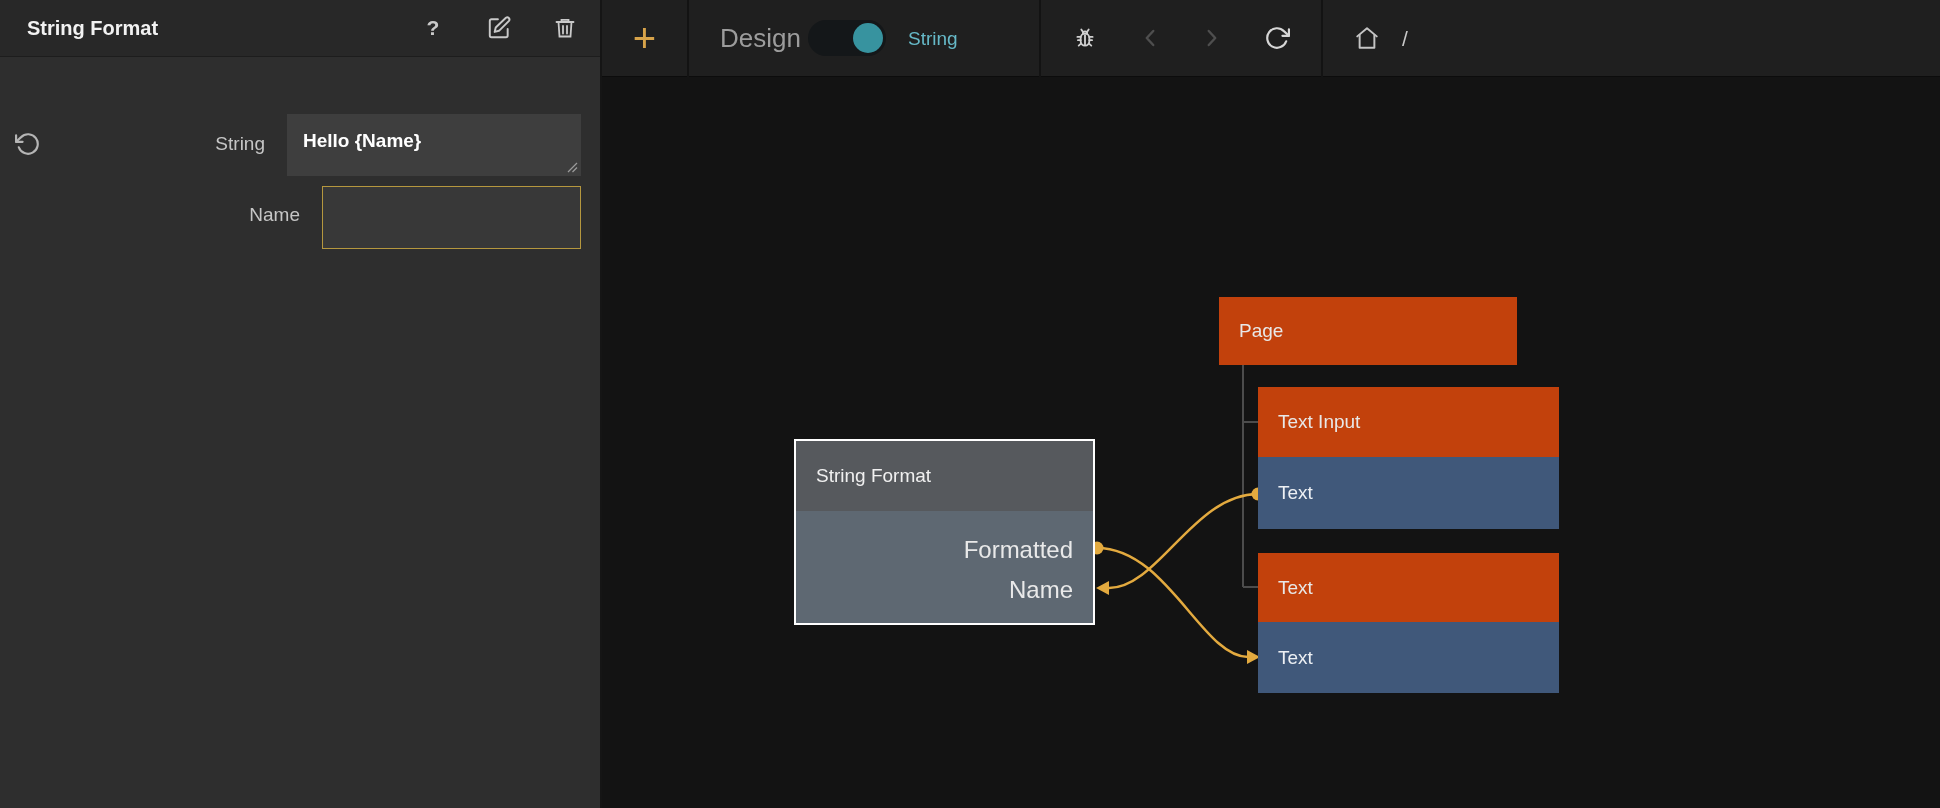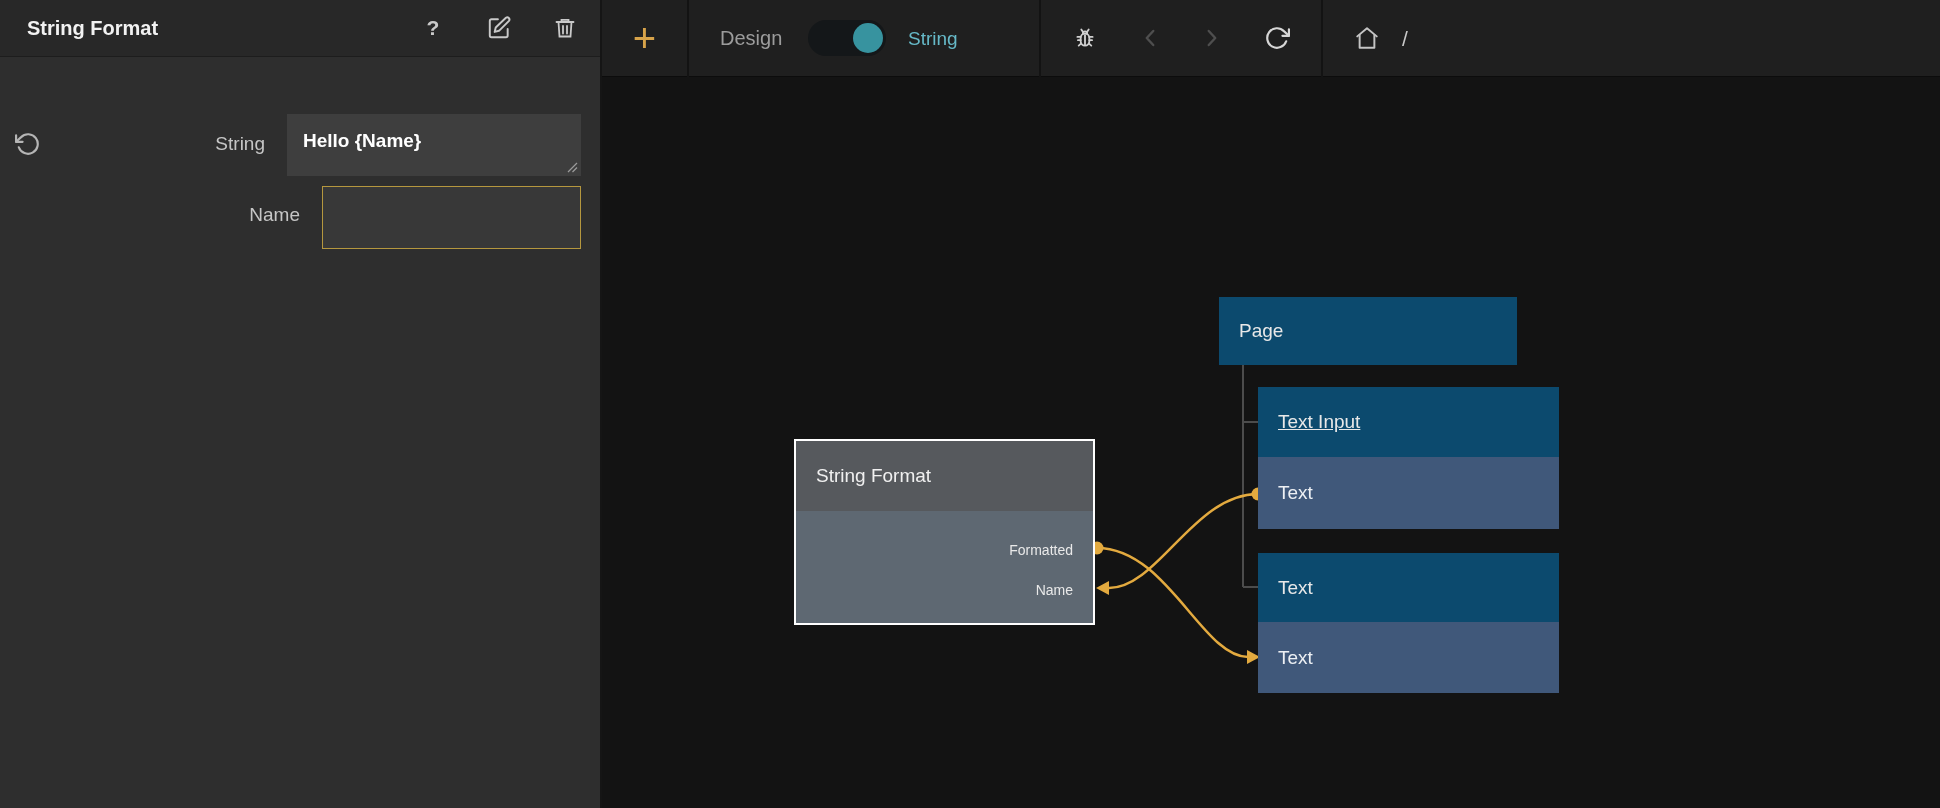--- a/index.html
+++ b/index.html
@@ -54,21 +54,21 @@
     background:#1f1f1f; border-bottom:1px solid #0c0c0c;
   }
   .tb-divider { position:absolute; top:0; width:2px; height:77px; background:#131313; }
   .plus-btn {
     position:absolute; left:0; top:0; width:85px; height:77px;
     display:flex; align-items:center; justify-content:center;
     color:#d7a34a; font-size:40px; font-weight:300; cursor:pointer;
   }
   .design-label {
     position:absolute; left:118px; top:0; height:77px; line-height:77px;
-    font-size:20px; color:#9c9c9c; cursor:pointer;
+    font-size:26px; color:#9c9c9c; cursor:pointer;
   }
   .toggle {
     position:absolute; left:206px; top:20px; width:78px; height:36px;
     border-radius:18px; background:#141719; cursor:pointer;
   }
   .toggle-knob {
     position:absolute; right:3px; top:3px; width:30px; height:30px;
     border-radius:50%; background:#37939f;
   }
   .preview-label {
@@ -93,41 +93,41 @@
   .tree-h1 { left:641px; top:344px; width:15px; height:2px; }
   .tree-h2 { left:641px; top:509px; width:15px; height:2px; }
 
   .conn-layer { position:absolute; left:0; top:0; width:1338px; height:731px; pointer-events:none; }
 
   .node { position:absolute; }
   .node-header {
     display:flex; align-items:center; padding:0 20px;
     font-size:19px; color:#e8e8e8;
   }
-  .blue-header { background:#0c4a6e;text-align:center; }
+  .blue-header { background:#c2410c;text-align:center; }
   .blue-row { background:#40587a; display:flex; align-items:center; padding:0 20px; font-size:19px; color:#edf0f4; }
 
   .page-node { left:617px; top:220px; width:298px; height:68px; }
   .page-node .node-header { height:68px; }
 
   .textinput-node { left:656px; top:310px; width:301px; }
-  .textinput-node .node-header { height:70px;text-decoration:underline; }
+  .textinput-node .node-header { height:70px; }
   .textinput-node .blue-row { height:72px; }
 
   .text-node { left:656px; top:476px; width:301px; }
   .text-node .node-header { height:69px; }
   .text-node .blue-row { height:71px; }
 
   .stringformat-node {
     left:192px; top:362px; width:301px; height:186px;
     border:2px solid #ffffff; background:#5e6872;
   }
   .stringformat-node .node-header { height:70px; background:#56595d; color:#f0f0f0; }
   .port-label {
-    position:absolute; right:20px; font-size:14px; color:#e9e9e9; line-height:22px;
+    position:absolute; right:20px; font-size:24px; color:#e9e9e9; line-height:22px;
   }
   .port-formatted { top:98px; }
   .port-name { top:138px; }
 </style>
 </head>
 <body>
 
 <div>
 
   <aside class="sidebar">

